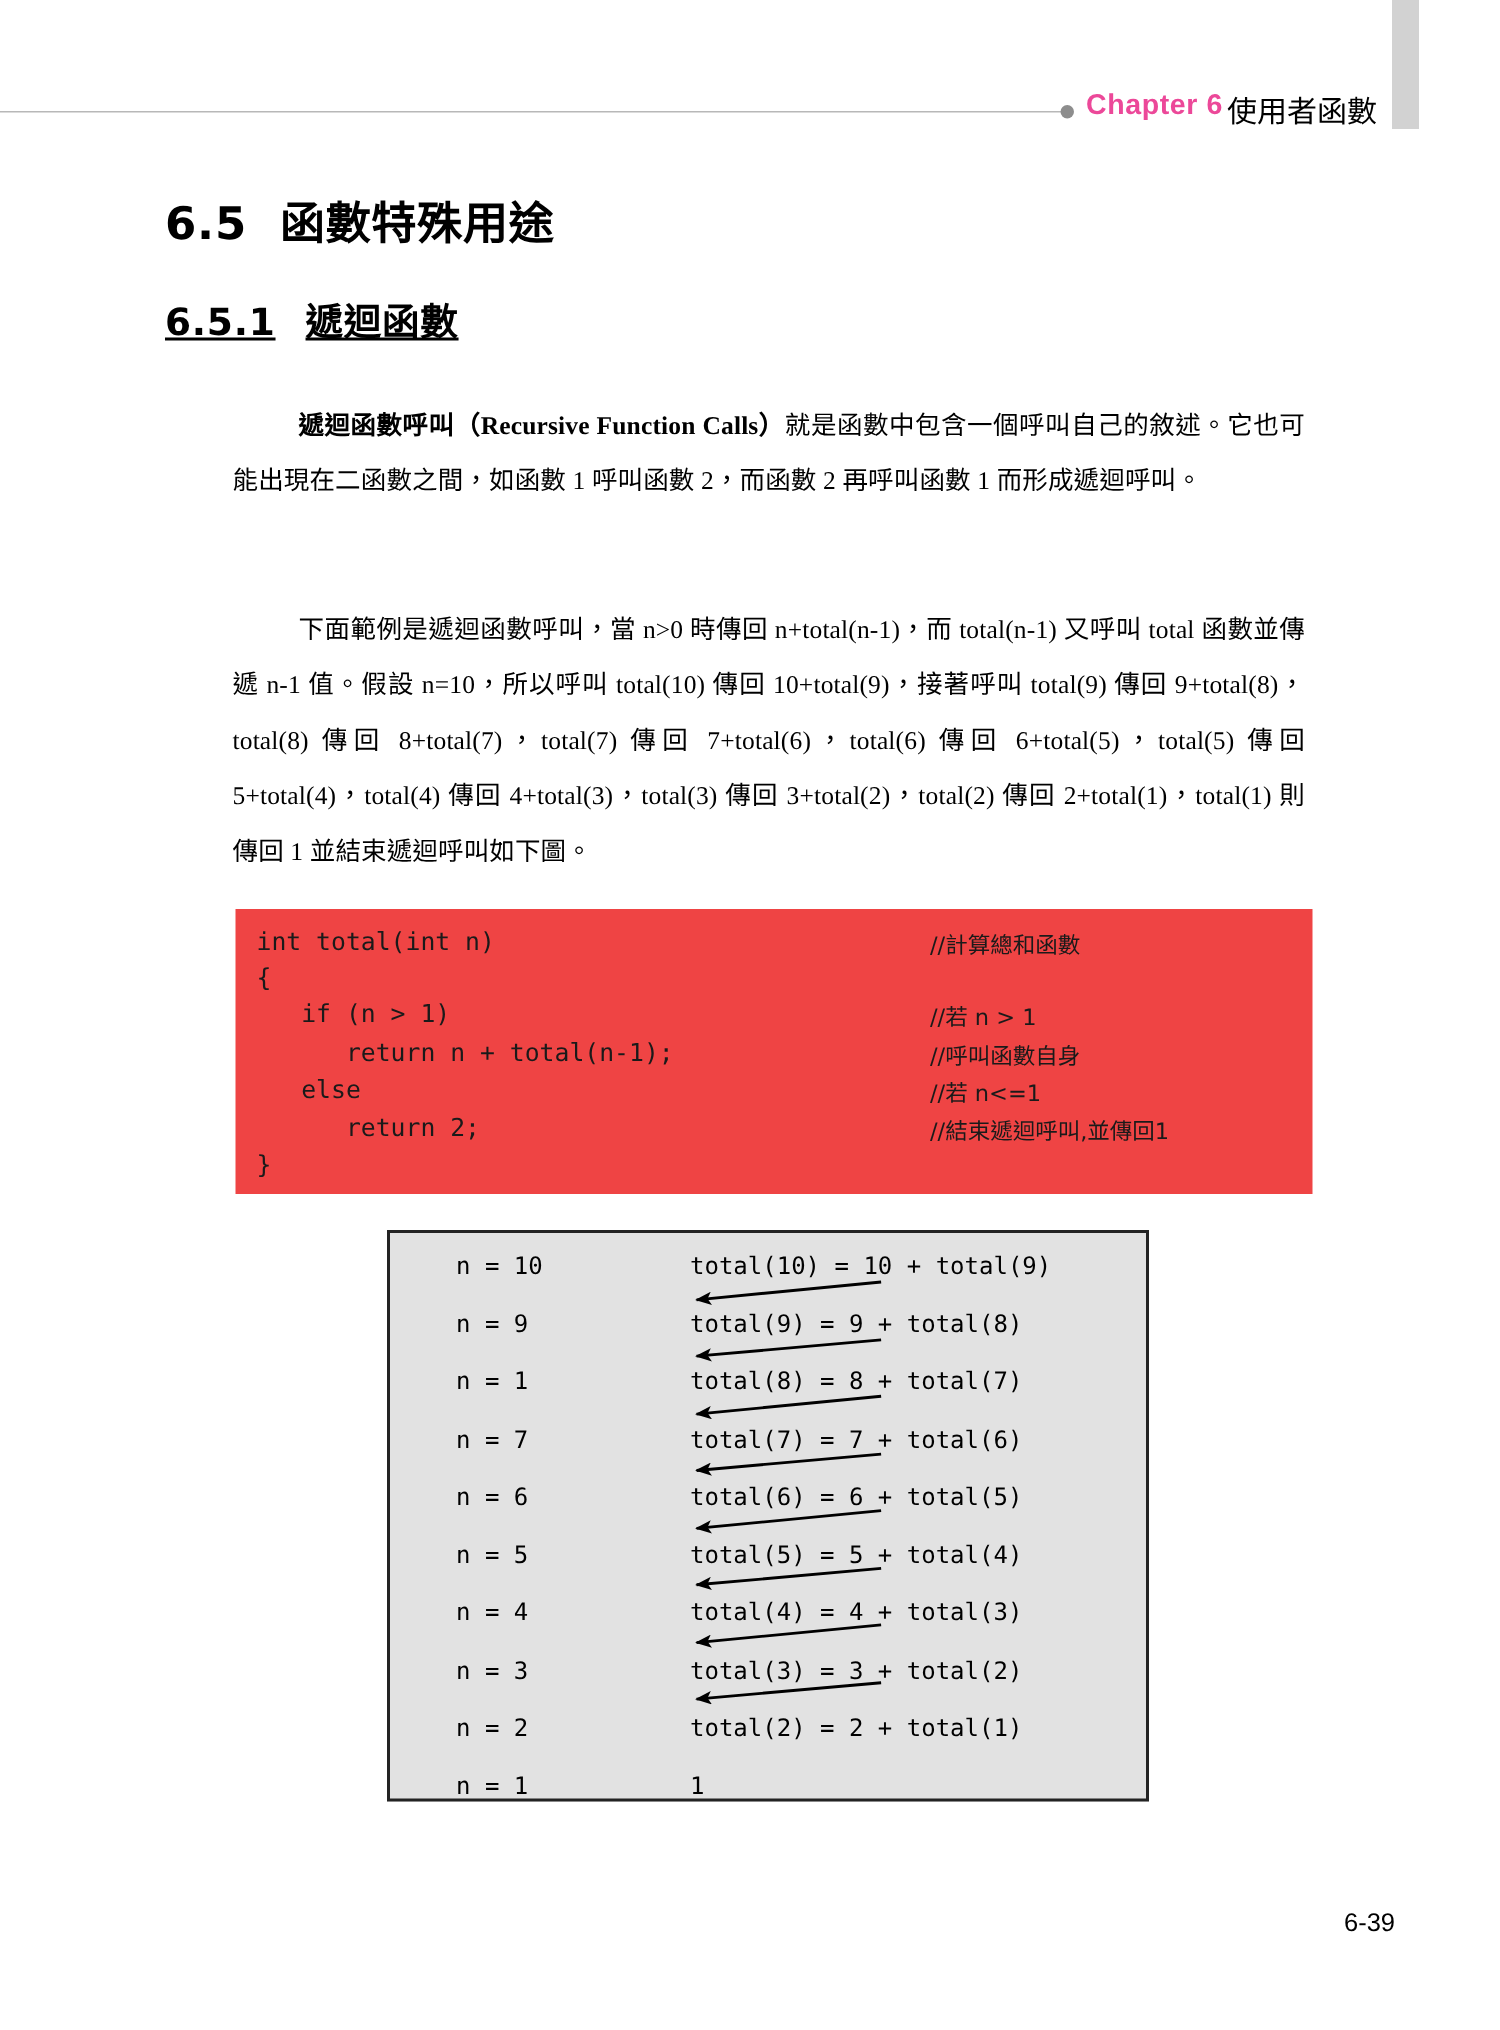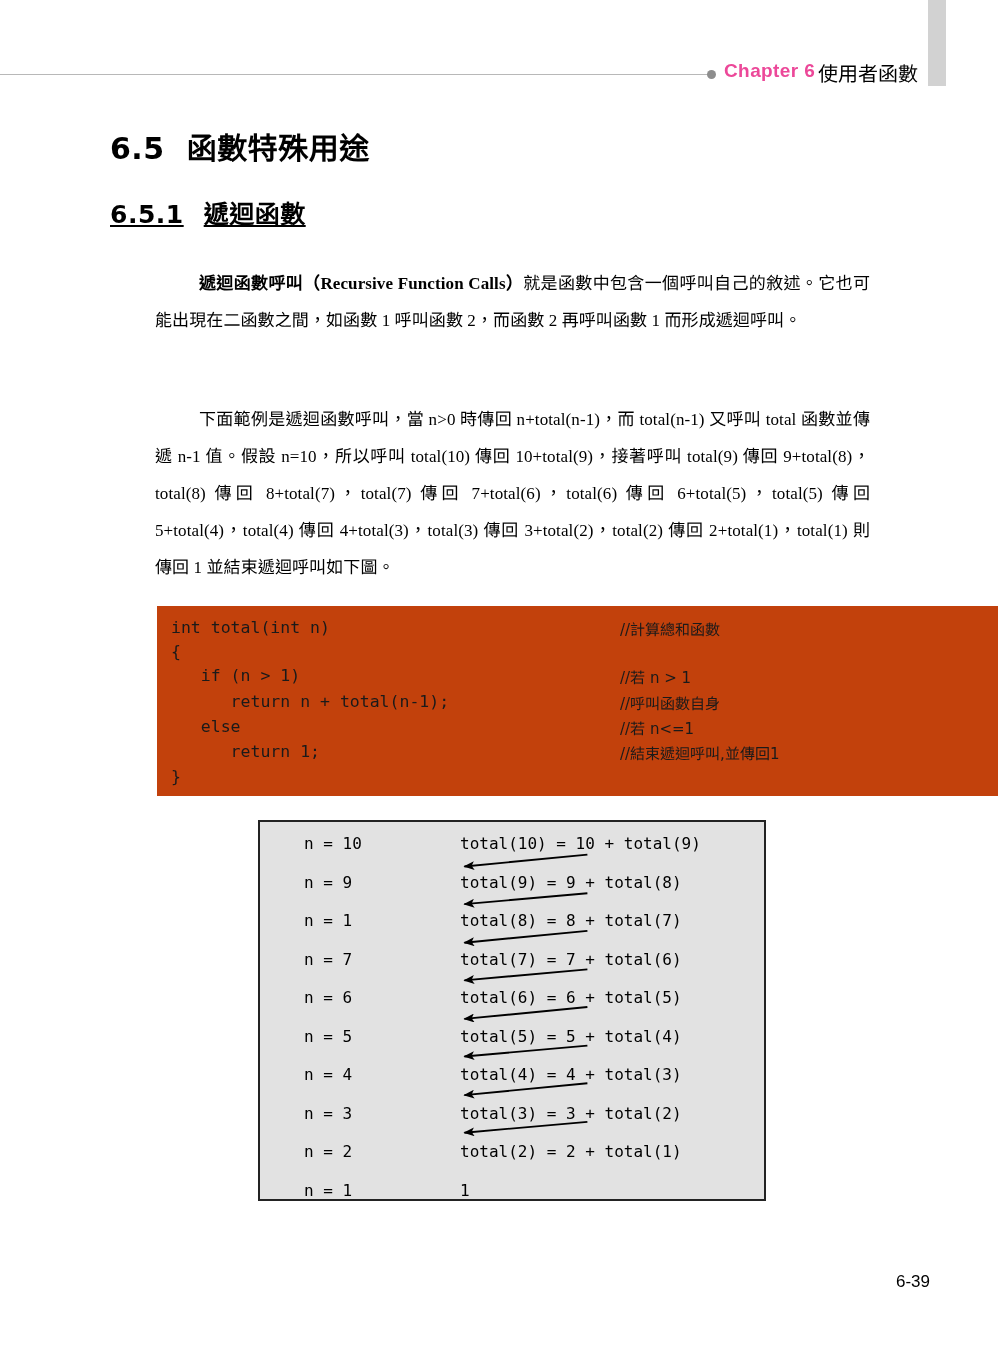--- a/index.html
+++ b/index.html
@@ -111,23 +111,23 @@
   }
   .para.p1 { top: 248px; }
   .para.p2 { top: 384px; }
   .para b { font-weight: bold; }
 
   
   .code-block {
     position: absolute;
     left: 157px;
     top: 606px;
-    width: 841px;
+    width: 718px;
     height: 190px;
-    background: #c2410c;
+    background: #ef4444;
   }
   .code-line {
     position: absolute;
     left: 14px;
     font-family: "DejaVu Sans Mono", "Liberation Mono", monospace;
     font-size: 16.5px;
     white-space: pre;
     color: #1a1a1a;
   }
   .code-comment {
@@ -219,21 +219,21 @@
 
   <div class="code-line" style="top:60px">   if (n &gt; 1)</div>
   <div class="code-comment" style="top:60px">//若 n &gt; 1</div>
 
   <div class="code-line" style="top:86px">      return n + total(n-1);</div>
   <div class="code-comment" style="top:86px">//呼叫函數自身</div>
 
   <div class="code-line" style="top:111px">   else</div>
   <div class="code-comment" style="top:111px">//若 n&lt;=1</div>
 
-  <div class="code-line" style="top:136px">      return 1;</div>
+  <div class="code-line" style="top:136px">      return 2;</div>
   <div class="code-comment" style="top:136px">//結束遞迴呼叫,並傳回1</div>
 
   <div class="code-line" style="top:161px">}</div>
   <div class="code-comment" style="top:161px"></div>
 </div>
 
 <div class="diagram">
   <svg class="diag-arrows" viewBox="0 0 508 381" preserveAspectRatio="none" xmlns="http://www.w3.org/2000/svg">
     <defs>
       <marker id="ah" markerWidth="11" markerHeight="9" refX="10" refY="4.5" orient="auto" markerUnits="userSpaceOnUse">

